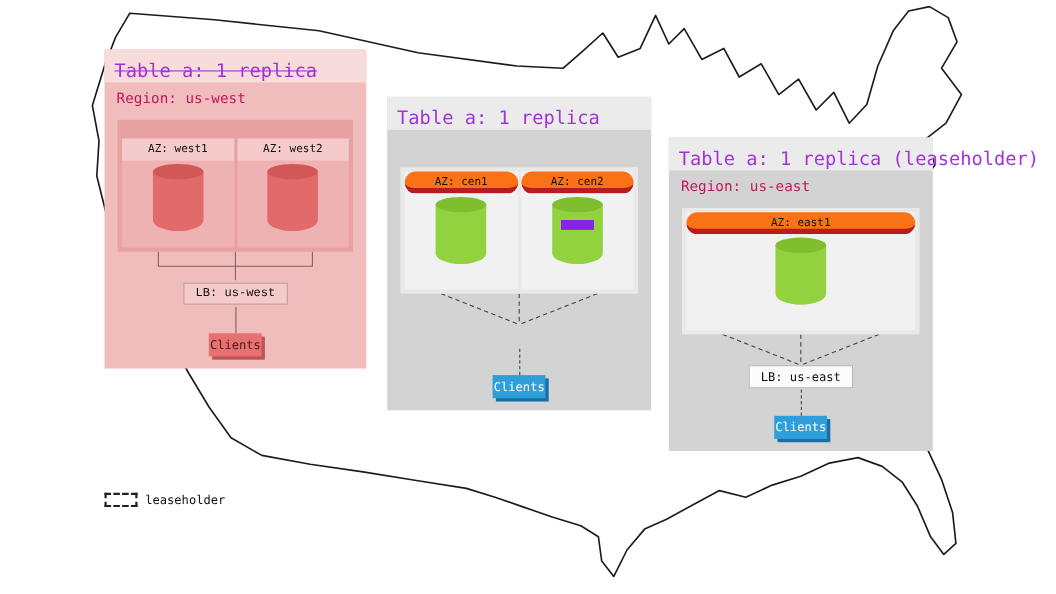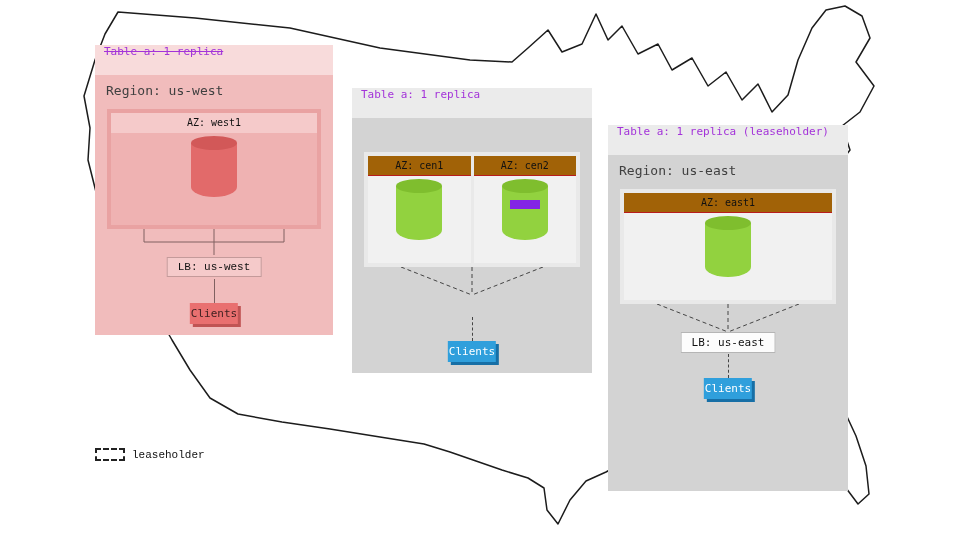--- a/index.html
+++ b/index.html
@@ -9,50 +9,50 @@
     background:#ffffff;
     font-family:"DejaVu Sans Mono","Liberation Mono",monospace;
     color:#111;
   }
   .us-map { position:absolute; left:0; top:0; width:960px; height:540px; }
 
   
   .card { position:absolute; }
   .card.west    { left:95px;  top:45px;  width:238px; height:290px; background:#f1bcbc; }
   .card.central { left:352px; top:88px;  width:240px; height:285px; background:#d3d3d3; }
-  .card.east    { left:608px; top:125px; width:240px; height:366px; background:#d3d3d3; }
+  .card.east    { left:608px; top:125px; width:240px; height:285px; background:#d3d3d3; }
 
   .card-header {
     position:absolute; left:0; top:0; right:0; height:30px;
-    display:flex; align-items:flex-start; padding:0 9px;
-    font-size:11px; color:#a333d9; white-space:nowrap;
+    display:flex; align-items:flex-end; padding:0 9px;
+    font-size:17px; color:#a333d9; white-space:nowrap;
   }
   .west .card-header { background:#f8dbdb; }
   .central .card-header, .east .card-header { background:#ebebeb; }
   .struck { text-decoration:line-through; }
 
-  .region-title { position:absolute; top:38px; left:11px; font-size:13px; color:#404040; }
+  .region-title { position:absolute; top:38px; left:11px; font-size:13px; color:#be185d; }
 
   .az-panel {
     position:absolute; left:12px; right:12px;
     display:flex; gap:3px; padding:4px;
   }
   .west .az-panel    { top:64px; height:120px; background:#e9a2a2; }
   .central .az-panel, .east .az-panel { top:64px; height:115px; background:#e9e9e9; }
 
   .az-cell { flex:1; display:flex; flex-direction:column; }
-  .west .az-cell    { background:#efb2b2; }
+  .west .az-cell    { background:#efb2b2;margin-top:13px; }
   .central .az-cell, .east .az-cell { background:#f1f1f1; }
 
   .az-label {
     height:20px; line-height:20px; text-align:center;
     font-size:10px; white-space:nowrap; overflow:hidden;
   }
   .west .az-label    { background:#f5caca; }
-  .central .az-label, .east .az-label { background:#a16207; border-bottom:1px solid #b91c1c; }
+  .central .az-label, .east .az-label { background:#f97316; border-bottom:5px solid #b91c1c;border-radius:10px; }
 
   .az-body { flex:1; position:relative; }
 
   
   .cyl {
     position:absolute; left:50%; top:10px; margin-left:-23px;
     width:46px; height:54px;
     border-radius:0 0 23px 23px / 0 0 10px 10px;
   }
   .cyl::before {
@@ -95,21 +95,21 @@
     box-shadow:3px 3px 0 #c05454;
   }
   .central .clients, .east .clients {
     top:253px; background:#2f9fdc; color:#ffffff;
     box-shadow:3px 3px 0 #176fa6;
   }
 
   
   .legend {
     position:absolute; left:95px; top:448px;
-    display:flex; align-items:center; gap:7px; font-size:11px; color:#111;font-family:Liberation Mono, monospace;
+    display:flex; align-items:center; gap:7px; font-size:11px; color:#111;
   }
   .legend-swatch {
     display:inline-block; width:30px; height:13px;
     background:#ffffff; border:2px dashed #222222;
   }
 </style>
 </head>
 <body>
 
 <div class="stage">
@@ -124,20 +124,26 @@
     </div>
     <div class="region-title">Region: us-west</div>
 
     <div class="az-panel">
       <div class="az-cell">
         <div class="az-label">AZ: west1</div>
         <div class="az-body">
           <div class="cyl red"></div>
         </div>
       </div>
+      <div class="az-cell">
+        <div class="az-label">AZ: west2</div>
+        <div class="az-body">
+          <div class="cyl red"></div>
+        </div>
+      </div>
     </div>
 
     <svg class="connectors" viewBox="0 0 214 26">
       <path d="M37,0 L37,13 L177,13 L177,0 M107,0 L107,26" fill="none" stroke="#806060" stroke-width="1"></path>
     </svg>
 
     <div class="lb-box">LB: us-west</div>
     <div class="vline"></div>
     <div class="clients">Clients</div>
   </div>

